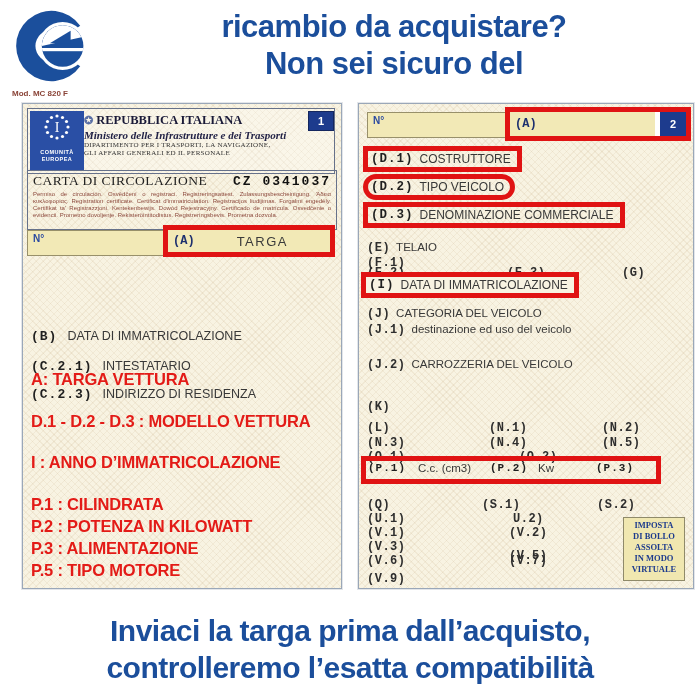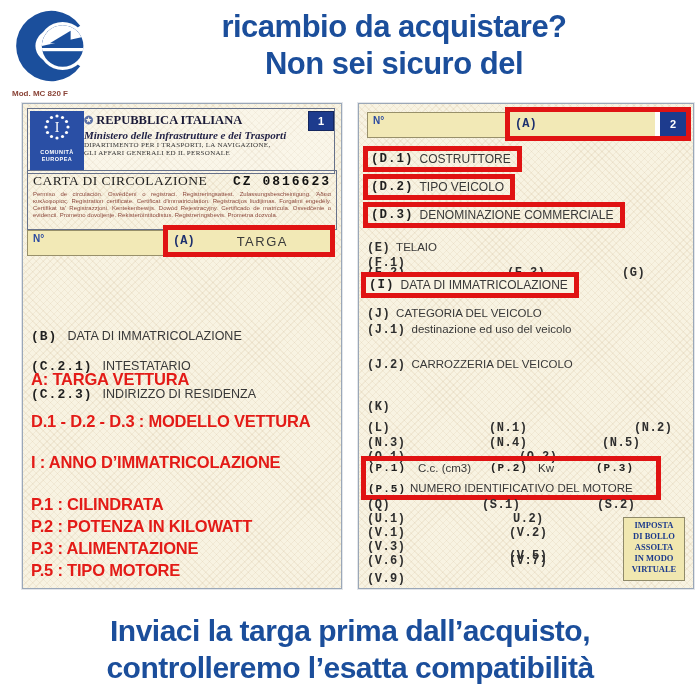--- a/index.html
+++ b/index.html
@@ -149,21 +149,21 @@
         <div class="ministry">Ministero delle Infrastrutture e dei Trasporti</div>
         <div class="dept">DIPARTIMENTO PER I TRASPORTI, LA NAVIGAZIONE,</div>
         <div class="dept">GLI AFFARI GENERALI ED IL PERSONALE</div>
       </div>
     </div>
     <div class="page-badge badge1">1</div>
 
     <div class="c1-titlebox">
       <div class="doc-title-row">
         <span class="doc-title">CARTA DI CIRCOLAZIONE</span>
-        <span class="doc-serial">CZ 0816623</span>
+        <span class="doc-serial">CZ 0341037</span>
       </div>
       <div class="fineprint">Permiso de circulación. Osvědčení o registraci. Registreringsattest. Zulassungsbescheinigung. Άδεια κυκλοφορίας. Registration certificate. Certificat d'immatriculation. Registracijos liudijimas. Forgalmi engedély. Certifikat ta' Registrazzjoni. Kentekenbewijs. Dowód Rejestracyjny. Certificado de matrícula. Osvedčenie o evidencii. Prometno dovoljenje. Rekisteröintitodistus. Registreringsbevis. Prometna dozvola.</div>
     </div>
 
     <div class="field nbox1 n-label">N°</div>
     <div class="abox1">
       <span class="a-code">(A)</span>
       <span class="a-value">TARGA</span>
     </div>
 
@@ -193,21 +193,21 @@
       <span class="a-code">(A)</span>
       <span class="spacer"></span>
       <span class="white-gap"></span>
       <span class="badge2">2</span>
     </div>
 
     <div class="redbox" style="left:4px;top:42px;">
       <span class="code">(D.1)</span>
         <span class="lbl">COSTRUTTORE</span>
     </div>
-    <div class="redbox" style="left:4px;top:70px;">
+    <div class="redbox" style="left:4px;top:70px;border-radius:13px;">
       <span class="code">(D.2)</span>
         <span class="lbl">TIPO VEICOLO</span>
     </div>
     <div class="redbox" style="left:4px;top:98px;">
       <span class="code">(D.3)</span>
         <span class="lbl">DENOMINAZIONE COMMERCIALE</span>
     </div>
 
     <div class="c2-line" style="top:133px;">
       <span class="code">(E)</span><span class="lbl">TELAIO</span>
@@ -235,43 +235,40 @@
     <div class="c2-line" style="top:250px;">
       <span class="code">(J.2)</span><span class="lbl">CARROZZERIA DEL VEICOLO</span>
     </div>
     <div class="c2-line" style="top:292px;">
       <span class="code">(K)</span>
     </div>
 
     <div class="c2-line" style="top:317px;">
       <span class="code pos" style="left:0;">(L)</span>
       <span class="code pos" style="left:122px;">(N.1)</span>
-      <span class="code pos" style="left:235px;margin-left:32px;">(N.2)</span>
+      <span class="code pos" style="left:235px;">(N.2)</span>
     </div>
     <div class="c2-line" style="top:332px;">
       <span class="code pos" style="left:0;">(N.3)</span>
       <span class="code pos" style="left:122px;">(N.4)</span>
       <span class="code pos" style="left:235px;">(N.5)</span>
     </div>
     <div class="c2-line" style="top:346px;">
       <span class="code pos" style="left:0;">(O.1)</span>
       <span class="code pos" style="left:152px;">(O.2)</span>
     </div>
 
     <div class="pbox">
       <div class="p-row">
         <span class="code pos" style="left:0;">(P.1)</span>
         <span class="lbl pos" style="left:46px;">C.c. (cm3)</span>
         <span class="code pos" style="left:122px;">(P.2)</span>
         <span class="lbl pos" style="left:166px;">Kw</span>
         <span class="code pos" style="left:228px;">(P.3)</span>
       </div>
-      <div class="p-row">
-        <span class="code">(P.5)</span><span class="lbl">NUMERO IDENTIFICATIVO DEL MOTORE</span>
-      </div>
     </div>
 
     <div class="c2-line" style="top:394px;">
       <span class="code pos" style="left:0;">(Q)</span>
       <span class="code pos" style="left:115px;">(S.1)</span>
       <span class="code pos" style="left:230px;">(S.2)</span>
     </div>
     <div class="c2-line" style="top:408px;">
       <span class="code pos" style="left:0;">(U.1)</span>
       <span class="code pos" style="left:146px;">U.2)</span>

